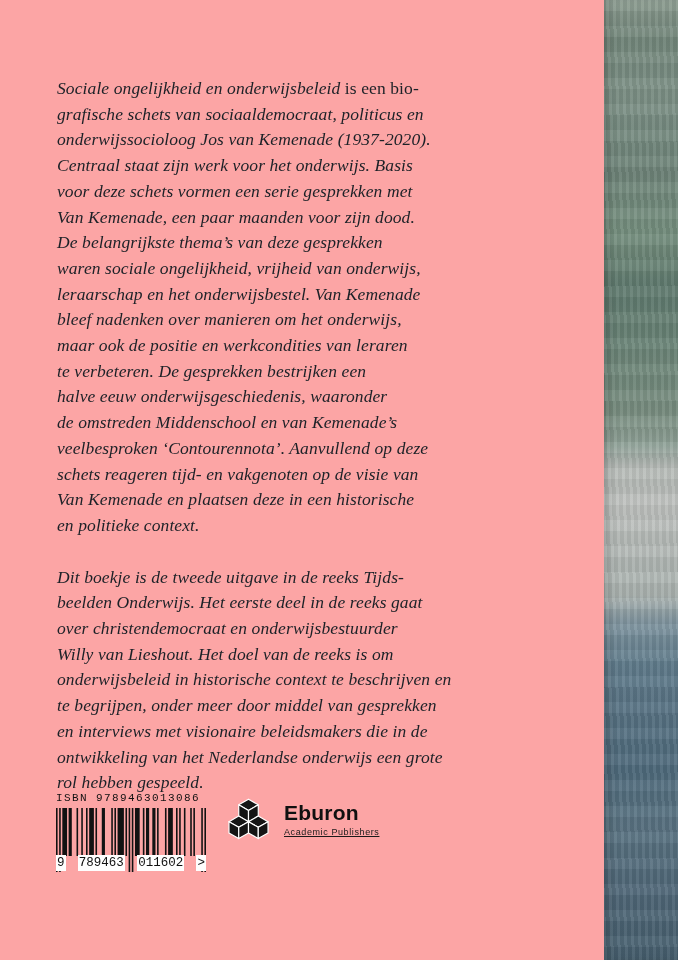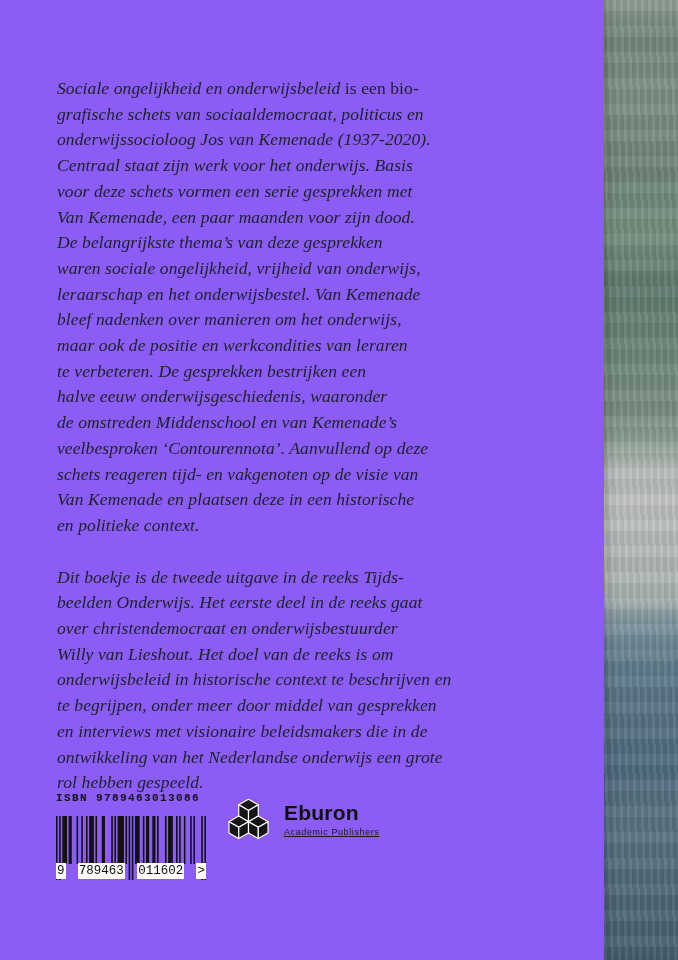--- a/index.html
+++ b/index.html
@@ -2,21 +2,21 @@
 <html><head>
 <meta charset="utf-8">
 <style>
   html, body { margin: 0; padding: 0; }
   body { background: #e8e8e8; }
 
   .page {
     position: relative;
     width: 678px;
     height: 960px;
-    background: #8b5cf6;
+    background: #fca5a5;
     overflow: hidden;
     font-family: "Liberation Serif", serif;
     color: #1c2127;
   }
 
   
   .blurb {
     position: absolute;
     left: 57px;
     top: 76px;
@@ -35,23 +35,22 @@
     position: absolute;
     left: 56px;
     top: 792px;
     width: 152px;
   }
   .isbn-label {
     font-family: "Liberation Mono", "DejaVu Sans Mono", monospace;
     font-size: 11px;
     letter-spacing: 1.4px;
     color: #111;
-    margin-bottom: 12px;
+    margin-bottom: 4px;
     white-space: nowrap;
-    font-weight: bold;
   }
   .bars-wrap { position: relative; width: 150px; height: 64px; }
   .bars-wrap svg { display: block; }
   .digits {
     position: absolute;
     left: 0;
     top: 47px;
     width: 150px;
     display: flex;
     justify-content: space-between;

